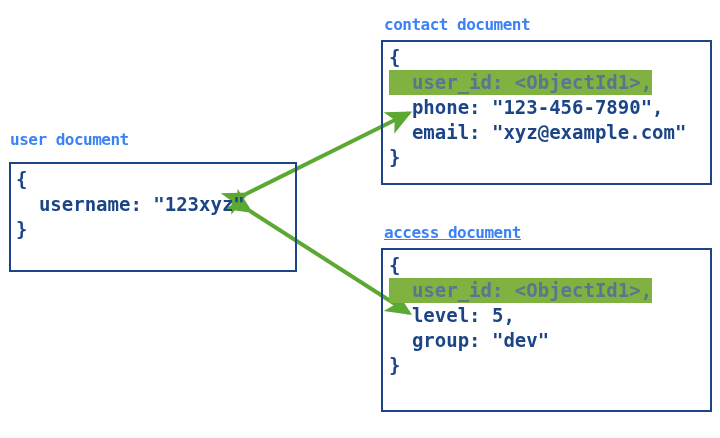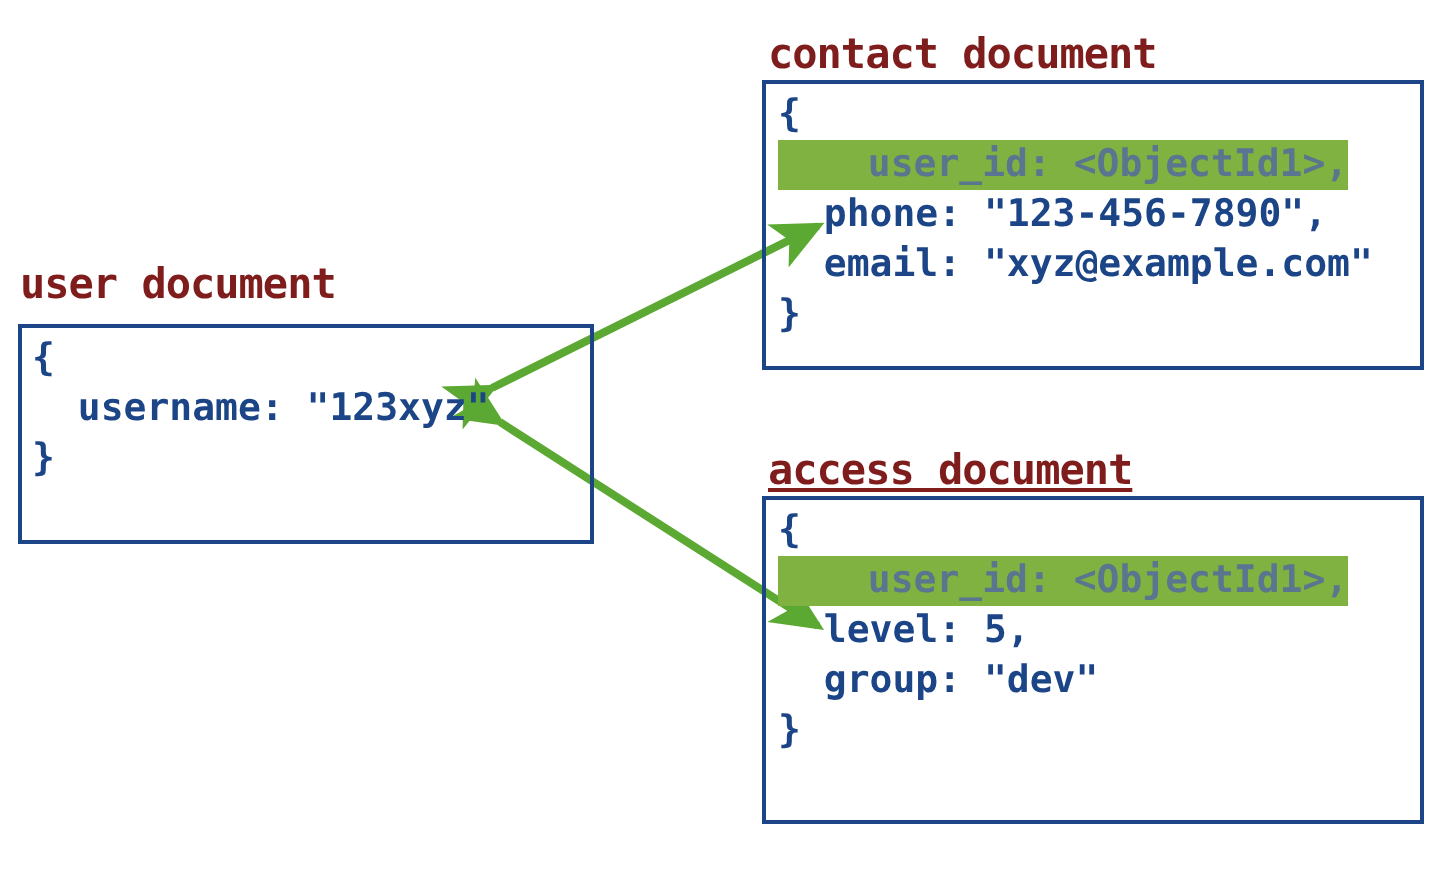--- a/index.html
+++ b/index.html
@@ -12,23 +12,23 @@
     width: 720px;
     height: 438px;
     background: #ffffff;
     overflow: hidden;
     font-family: "DejaVu Sans Mono", "Liberation Mono", monospace;
   }
 
   .doc-label {
     position: absolute;
     font-family: "DejaVu Sans Mono", "Liberation Mono", monospace;
-    font-size: 21px;
+    font-size: 16px;
     font-weight: bold;
-    color: #7f1d1d;
+    color: #3b82f6;
     letter-spacing: -0.5px;
     white-space: pre;
     line-height: 1;
   }
 
   .doc-box {
     position: absolute;
     box-sizing: border-box;
     border: 2px solid #1C4587;
     background: transparent;
@@ -47,21 +47,20 @@
   .doc-line {
     white-space: pre;
     display: block;
     height: 25px;
   }
 
   .doc-line.hl {
     background: #7FB241;
     color: #59758F;
     display: inline-block;
-    padding-left: 22px;
   }
 
   .arrows {
     position: absolute;
     left: 0;
     top: 0;
     width: 720px;
     height: 438px;
     pointer-events: none;
   }

